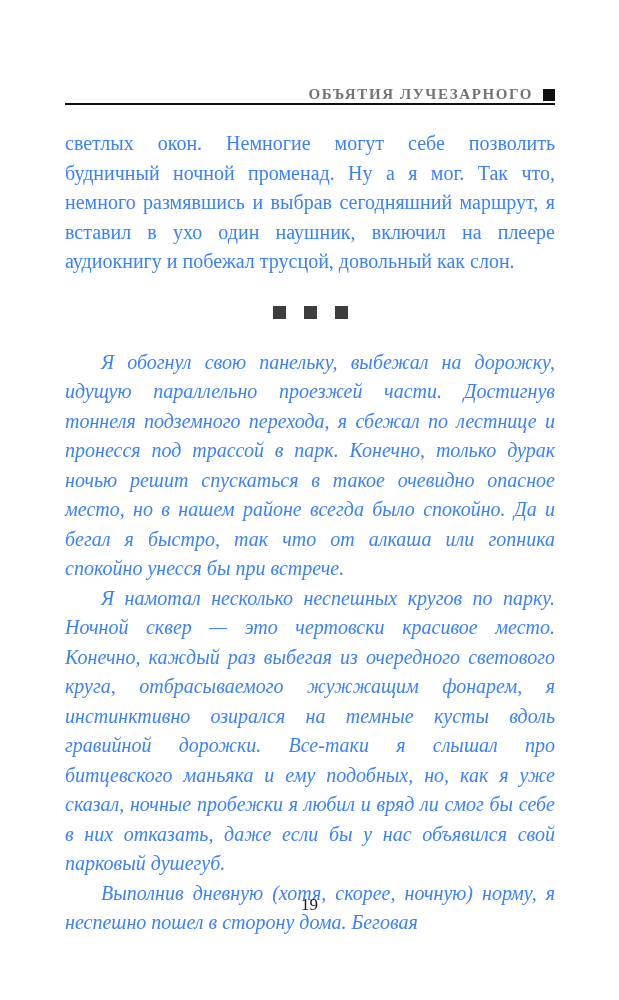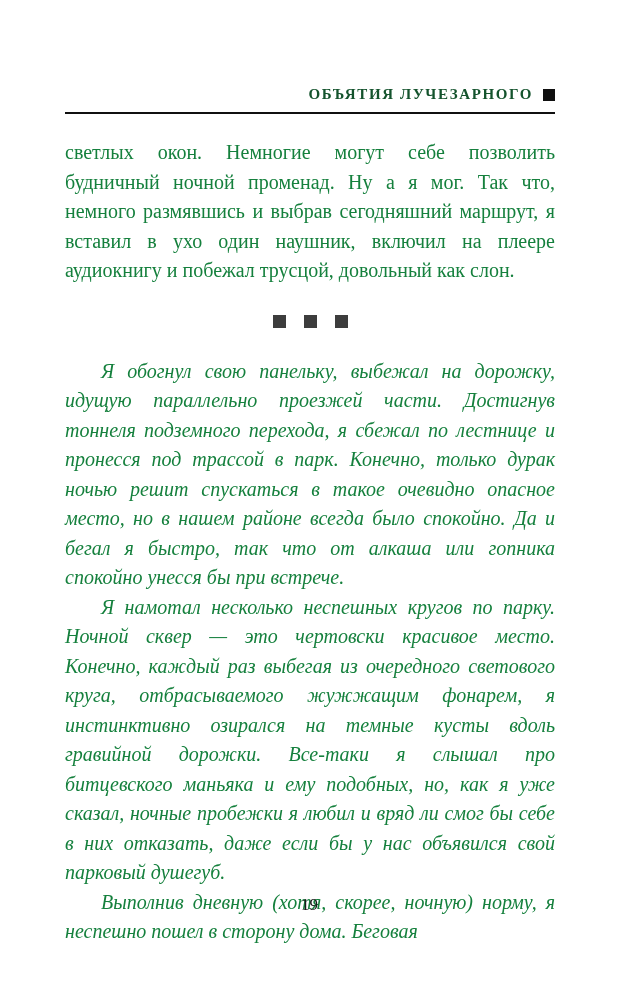--- a/index.html
+++ b/index.html
@@ -26,22 +26,22 @@
   
   .running-header {
     display: flex;
     justify-content: flex-end;
     align-items: center;
     gap: 10px;
     font-family: "Liberation Serif", serif;
     font-weight: bold;
     font-size: 15px;
     letter-spacing: 1.6px;
-    color: #14532d;
-    padding-bottom: 9px;
+    color: #737373;
+    padding-bottom: 0;
   }
 
   .running-header .header-square {
     width: 12px;
     height: 12px;
     background: #101010;
     display: inline-block;
     flex: 0 0 auto;
   }
 
@@ -49,21 +49,21 @@
     border: none;
     border-top: 2px solid #101010;
     margin: 0 0 24px 0;
   }
 
   
   .body-text p {
     font-size: 20px;
     line-height: 29.5px;
     text-align: justify;
-    color: #15803d;
+    color: #3b82f6;
   }
 
   .body-text p.indent {
     text-indent: 36px;
     font-style: italic;
   }
 
   
   .scene-break {
     text-align: center;

